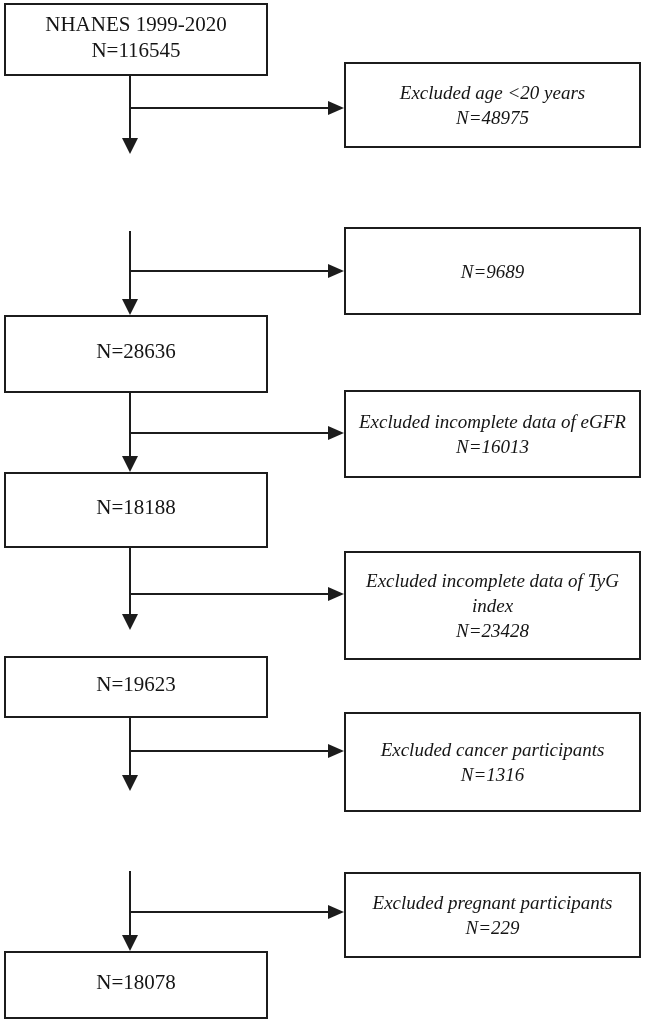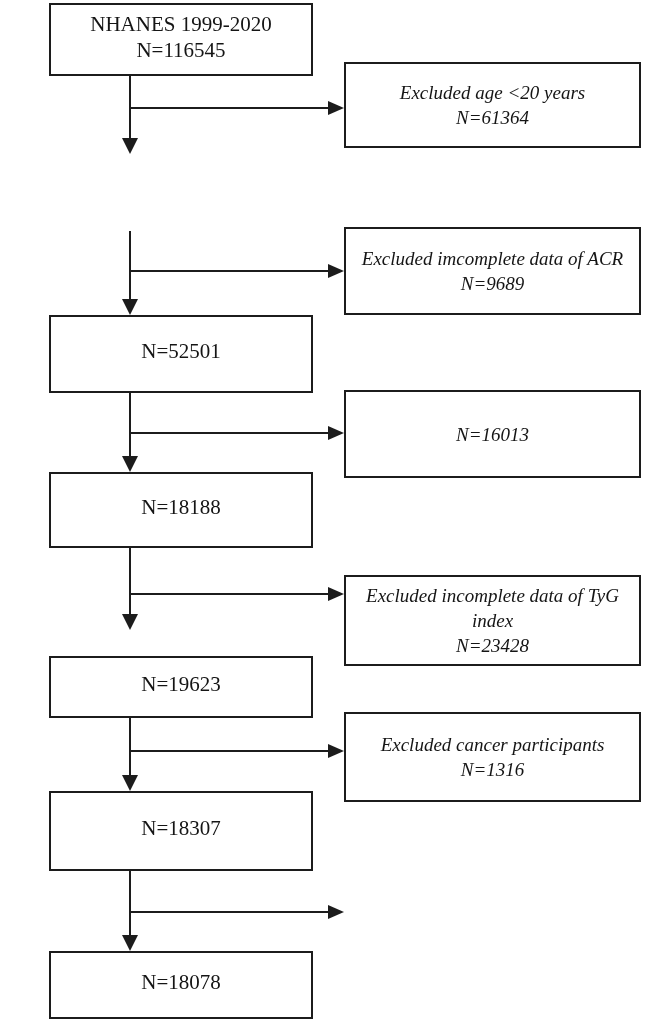--- a/index.html
+++ b/index.html
@@ -15,21 +15,21 @@
     box-sizing:border-box;
     border:2px solid #1c1c1c;
     background:#ffffff;
     display:flex;
     flex-direction:column;
     align-items:center;
     justify-content:center;
     text-align:center;
     color:#151515;
   }
-  .left-box{left:4px;width:264px;font-size:21px;line-height:26px;padding-bottom:6px;margin-left:45px;}
+  .left-box{left:4px;width:264px;font-size:21px;line-height:26px;padding-bottom:6px;}
   .right-box{left:344px;width:297px;font-size:19px;line-height:25px;font-style:italic;}
   .t{white-space:nowrap;}
   .vline{position:absolute;left:129px;width:2px;background:#1c1c1c;}
   .hline{position:absolute;left:130px;width:198px;height:2px;background:#1c1c1c;}
   .arrow-down{
     position:absolute;left:122px;width:0;height:0;
     border-left:8px solid transparent;
     border-right:8px solid transparent;
     border-top:16px solid #1c1c1c;
   }
@@ -71,58 +71,59 @@
   <div class="hline" style="top:911px"></div>
   <div class="arrow-right" style="top:905px"></div>
 
   <div class="box left-box" style="top:3px;height:73px">
     <div class="t">NHANES 1999-2020</div>
     <div class="t">N=116545</div>
   </div>
 
 
   <div class="box left-box" style="top:315px;height:78px">
-    <div class="t">N=52501</div>
+    <div class="t">N=28636</div>
   </div>
 
   <div class="box left-box" style="top:472px;height:76px">
     <div class="t">N=18188</div>
   </div>
 
   <div class="box left-box" style="top:656px;height:62px">
     <div class="t">N=19623</div>
   </div>
 
-  <div class="box left-box" style="top:791px;height:80px">
-    <div class="t">N=18307</div>
-  </div>
 
   <div class="box left-box" style="top:951px;height:68px">
     <div class="t">N=18078</div>
   </div>
 
   <div class="box right-box" style="top:62px;height:86px">
     <div class="t">Excluded age &lt;20 years</div>
-    <div class="t">N=61364</div>
+    <div class="t">N=48975</div>
   </div>
 
   <div class="box right-box" style="top:227px;height:88px">
-    <div class="t">Excluded imcomplete data of ACR</div>
     <div class="t">N=9689</div>
   </div>
 
   <div class="box right-box" style="top:390px;height:88px">
+    <div class="t">Excluded incomplete data of eGFR</div>
     <div class="t">N=16013</div>
   </div>
 
-  <div class="box right-box" style="top:575px;height:91px">
+  <div class="box right-box" style="top:551px;height:109px">
     <div class="t">Excluded incomplete data of TyG</div>
     <div class="t">index</div>
     <div class="t">N=23428</div>
   </div>
 
-  <div class="box right-box" style="top:712px;height:90px">
+  <div class="box right-box" style="top:712px;height:100px">
     <div class="t">Excluded cancer participants</div>
     <div class="t">N=1316</div>
   </div>
 
+  <div class="box right-box" style="top:872px;height:86px">
+    <div class="t">Excluded pregnant participants</div>
+    <div class="t">N=229</div>
+  </div>
 
 </div>
 
 </body></html>

